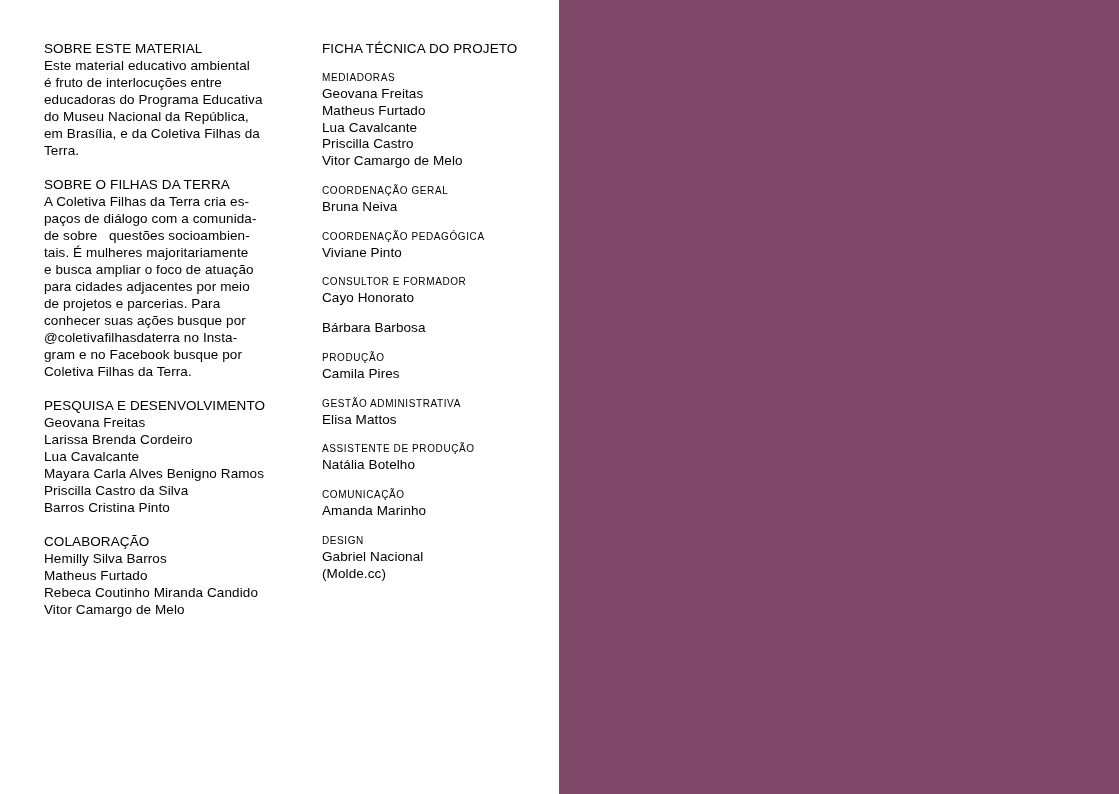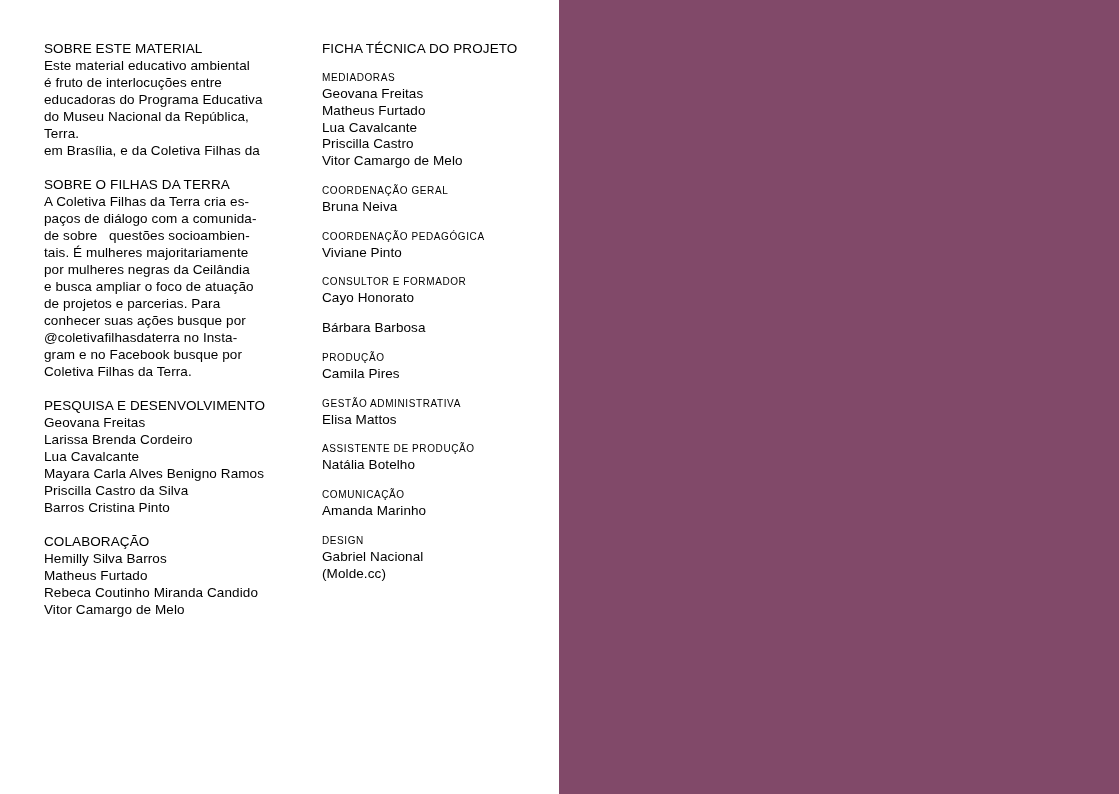--- a/index.html
+++ b/index.html
@@ -74,31 +74,31 @@
 
 <div class="spread" style="background: rgb(255, 255, 255); color: #000000;">
 
   <div class="col col-about" id="about-column">
       <div class="section">
         <div class="section-heading">SOBRE ESTE MATERIAL</div>
         <div class="text-line">Este material educativo ambiental</div>
         <div class="text-line">é fruto de interlocuções entre</div>
         <div class="text-line">educadoras do Programa Educativa</div>
         <div class="text-line">do Museu Nacional da República,</div>
+        <div class="text-line">em Brasília, e da Coletiva Filhas da</div>
         <div class="text-line">Terra.</div>
-        <div class="text-line">em Brasília, e da Coletiva Filhas da</div>
       </div>
       <div class="section">
         <div class="section-heading">SOBRE O FILHAS DA TERRA</div>
         <div class="text-line">A Coletiva Filhas da Terra cria es-</div>
         <div class="text-line">paços de diálogo com a comunida-</div>
         <div class="text-line">de sobre   questões socioambien-</div>
         <div class="text-line">tais. É mulheres majoritariamente</div>
-        <div class="text-line">por mulheres negras da Ceilândia</div>
         <div class="text-line">e busca ampliar o foco de atuação</div>
+        <div class="text-line">para cidades adjacentes por meio</div>
         <div class="text-line">de projetos e parcerias. Para</div>
         <div class="text-line">conhecer suas ações busque por</div>
         <div class="text-line">@coletivafilhasdaterra no Insta-</div>
         <div class="text-line">gram e no Facebook busque por</div>
         <div class="text-line">Coletiva Filhas da Terra.</div>
       </div>
       <div class="section">
         <div class="section-heading">PESQUISA E DESENVOLVIMENTO</div>
         <div class="text-line">Geovana Freitas</div>
         <div class="text-line">Larissa Brenda Cordeiro</div>

